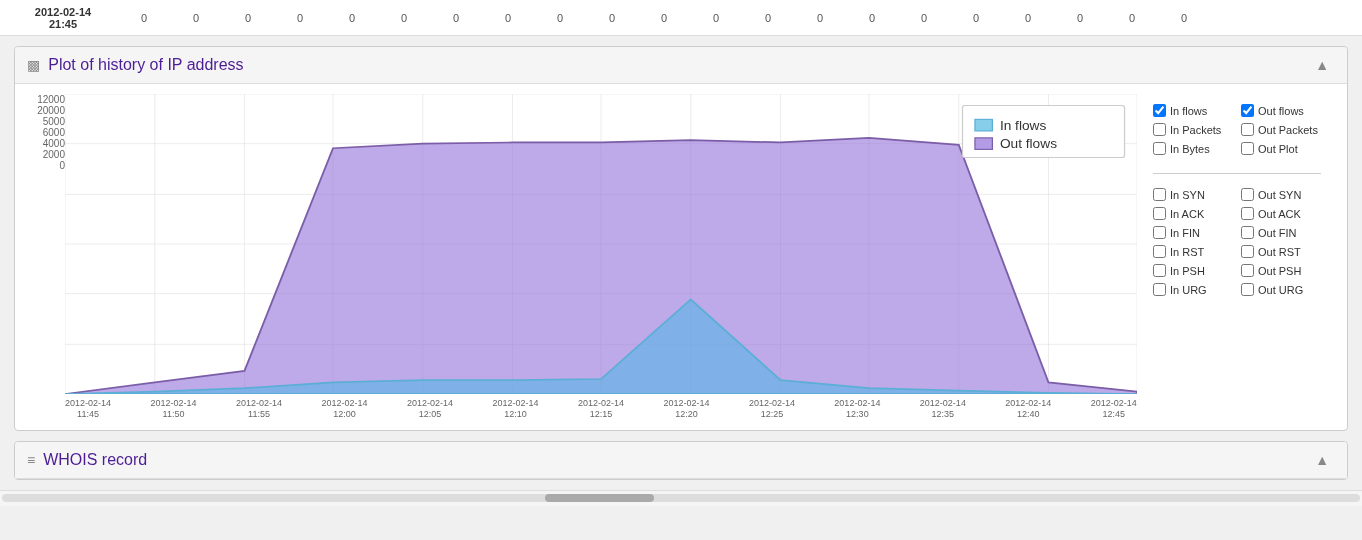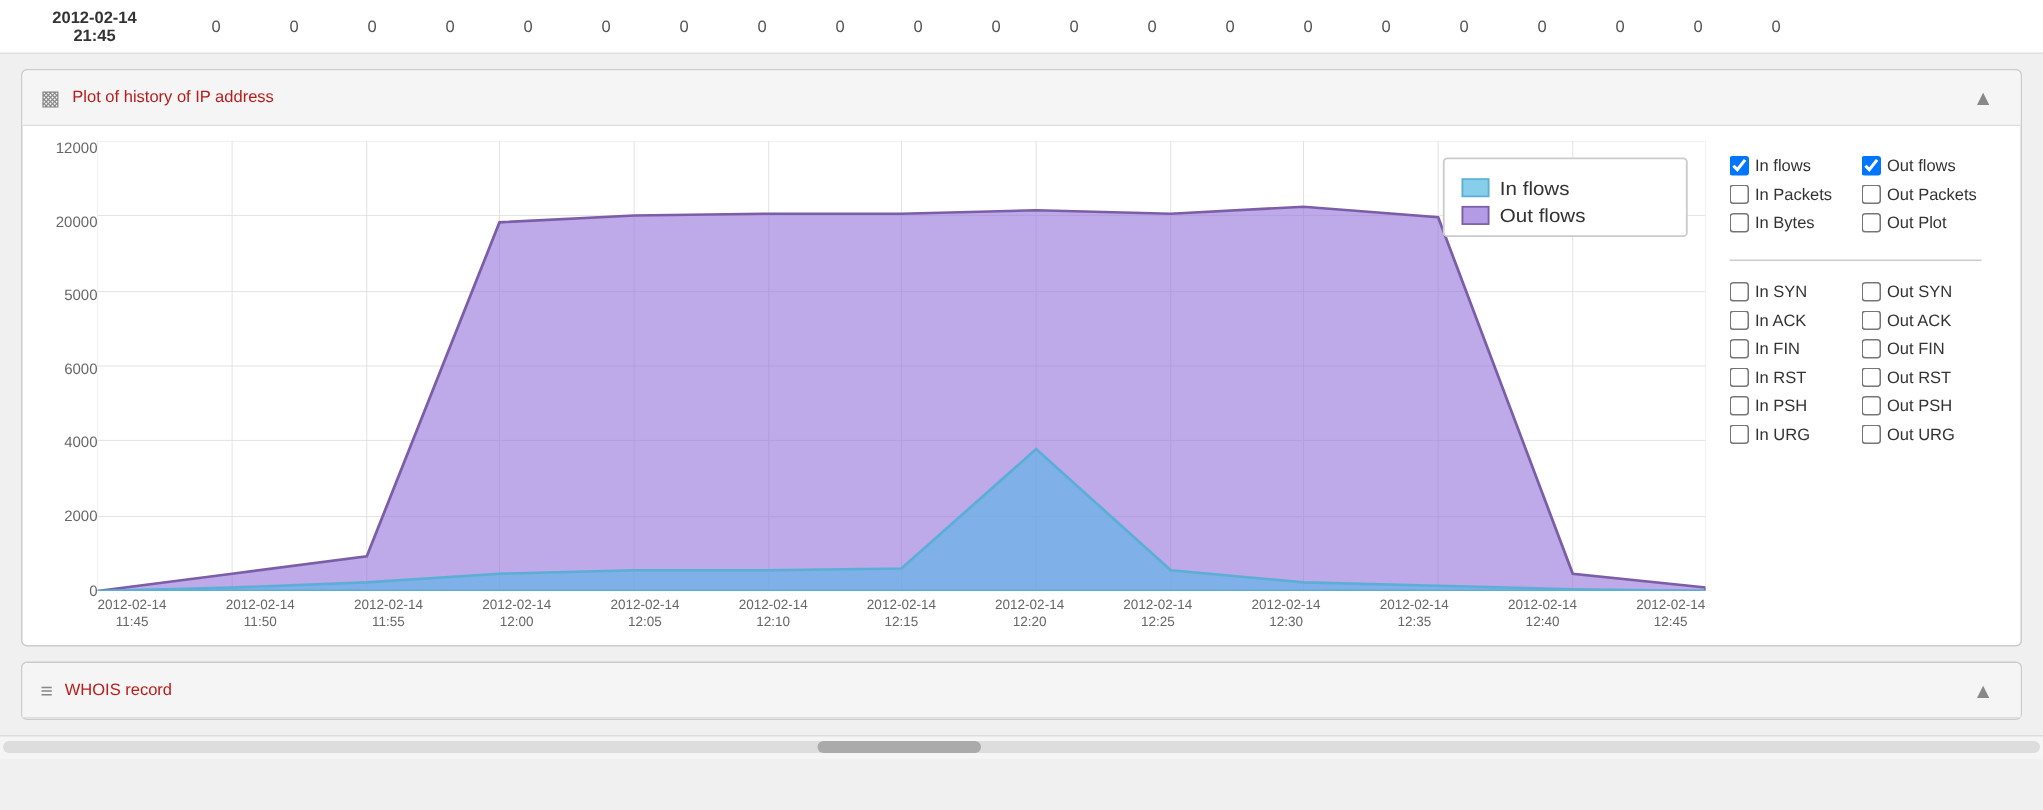--- a/index.html
+++ b/index.html
@@ -56,23 +56,23 @@
       border-radius: 4px 4px 0 0;
     }
 
     .panel-header-left {
       display: flex;
       align-items: center;
       gap: 8px;
     }
 
     .panel-title {
-      font-size: 11px;
+      font-size: 16px;
       font-weight: normal;
-      color: #b91c1c;
+      color: #4c1d95;
     }
 
     .panel-icon {
       color: #888;
       font-size: 14px;
     }
 
     .collapse-btn {
       background: none;
       border: none;
@@ -175,21 +175,21 @@
     }
 
     .y-axis-labels {
       position: absolute;
       left: 0;
       top: 0;
       height: 100%;
       width: 40px;
       display: flex;
       flex-direction: column;
-      justify-content: space-between;
+      justify-content: flex-start;
       text-align: right;
       font-size: 10px;
       color: #666;
       padding-bottom: 20px;
     }
 
     .x-axis-labels {
       display: flex;
       justify-content: space-between;
       padding-left: 40px;

